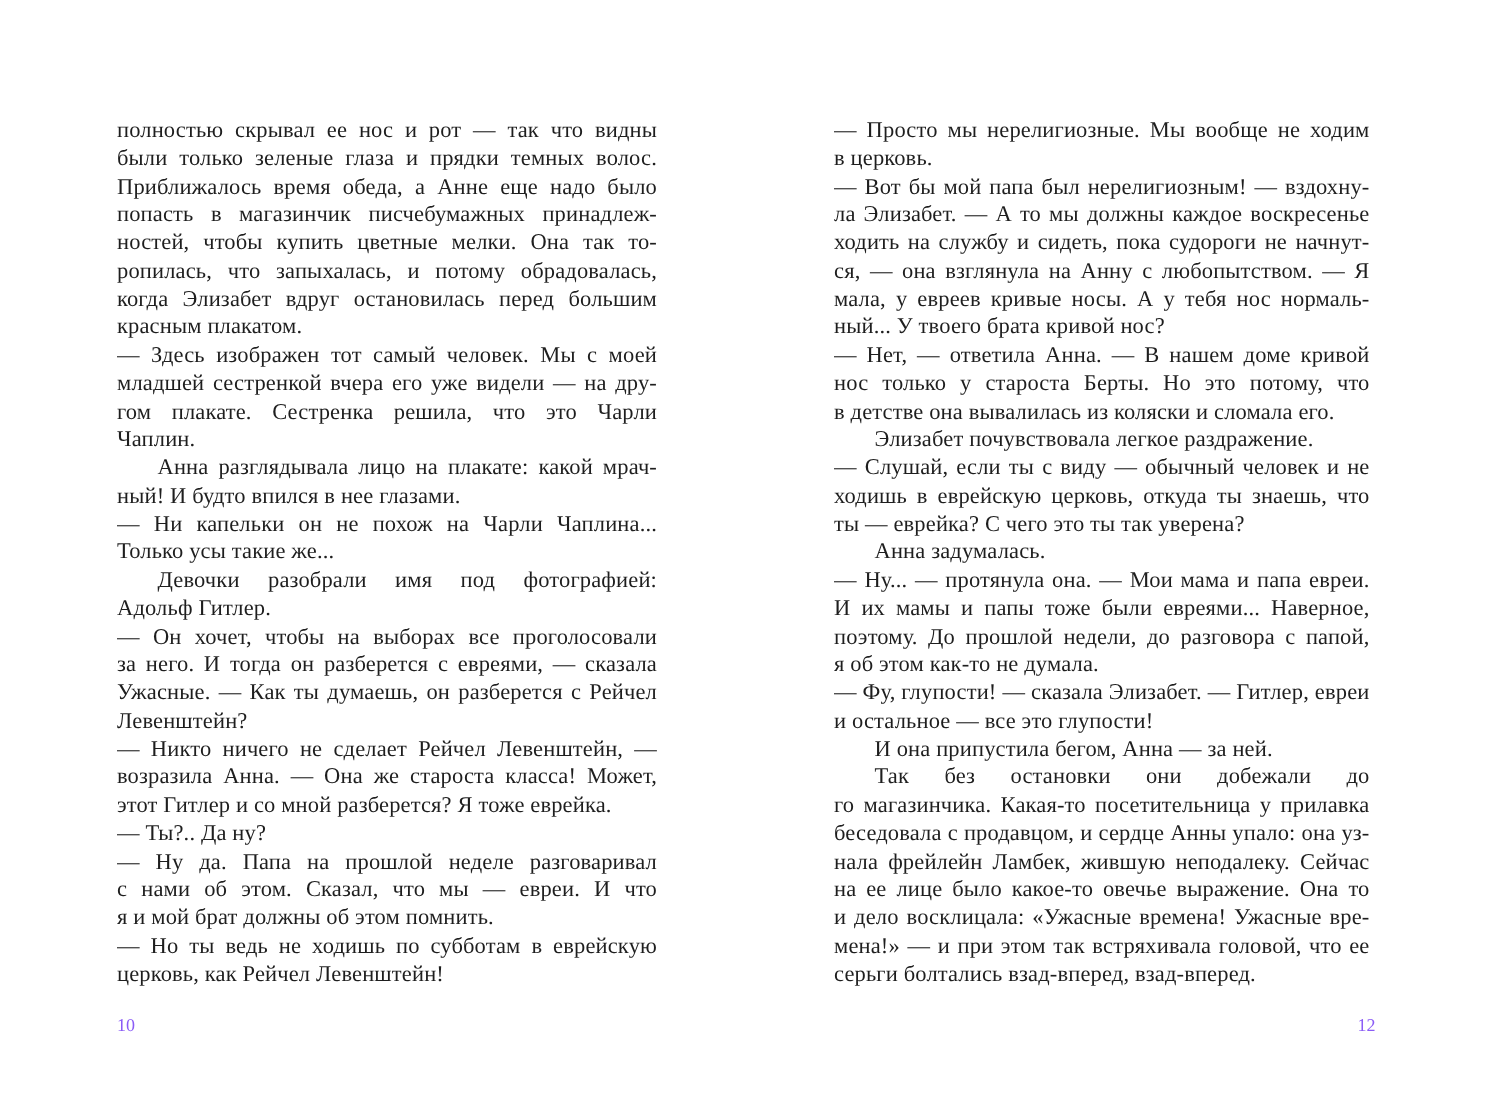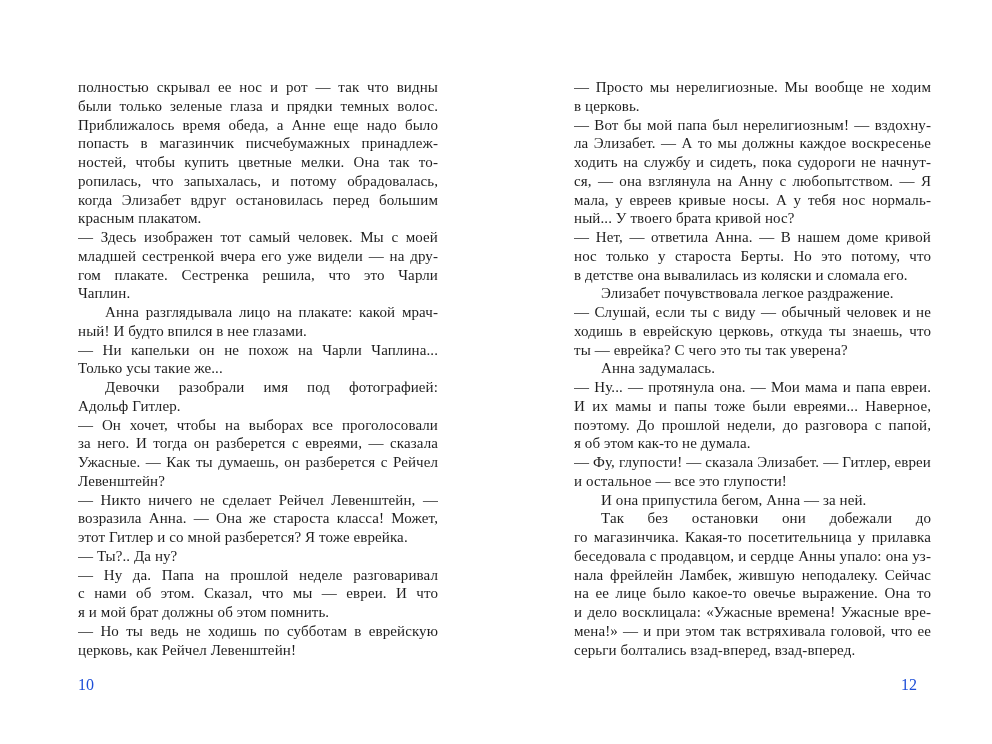--- a/index.html
+++ b/index.html
@@ -26,40 +26,40 @@
   .page.right { left: 496px; width: 496px; }
   .text-col {
     position: absolute;
     top: 63px;
     font-size: 15px;
     line-height: 18.75px;
     letter-spacing: 0.1px;
     margin-top: 15px;
   }
   .page.left  .text-col { left: 78px; width: 360px; }
-  .page.right .text-col { left: 78px; width: 357px; }
+  .page.right .text-col { left: 60px; width: 357px; }
   .line {
     height: 18.75px;
     overflow: hidden;
     text-align: justify;
     text-align-last: justify;
     white-space: normal;
   }
   .line.last {
     text-align: left;
     text-align-last: left;
   }
   .line.indent {
     text-indent: 27px;
   }
   .page-num {
     position: absolute;
     top: 676px;
-    font-size: 16px;
-    color: #1d4ed8;
+    font-size: 12px;
+    color: #8b5cf6;
   }
   .page.left  .page-num { left: 78px; }
   .page.right .page-num { left: 60px; width: 361px; text-align: right; }
 </style>
 </head>
 <body>
 
 <div class="spread">
 
   <div class="page left">

